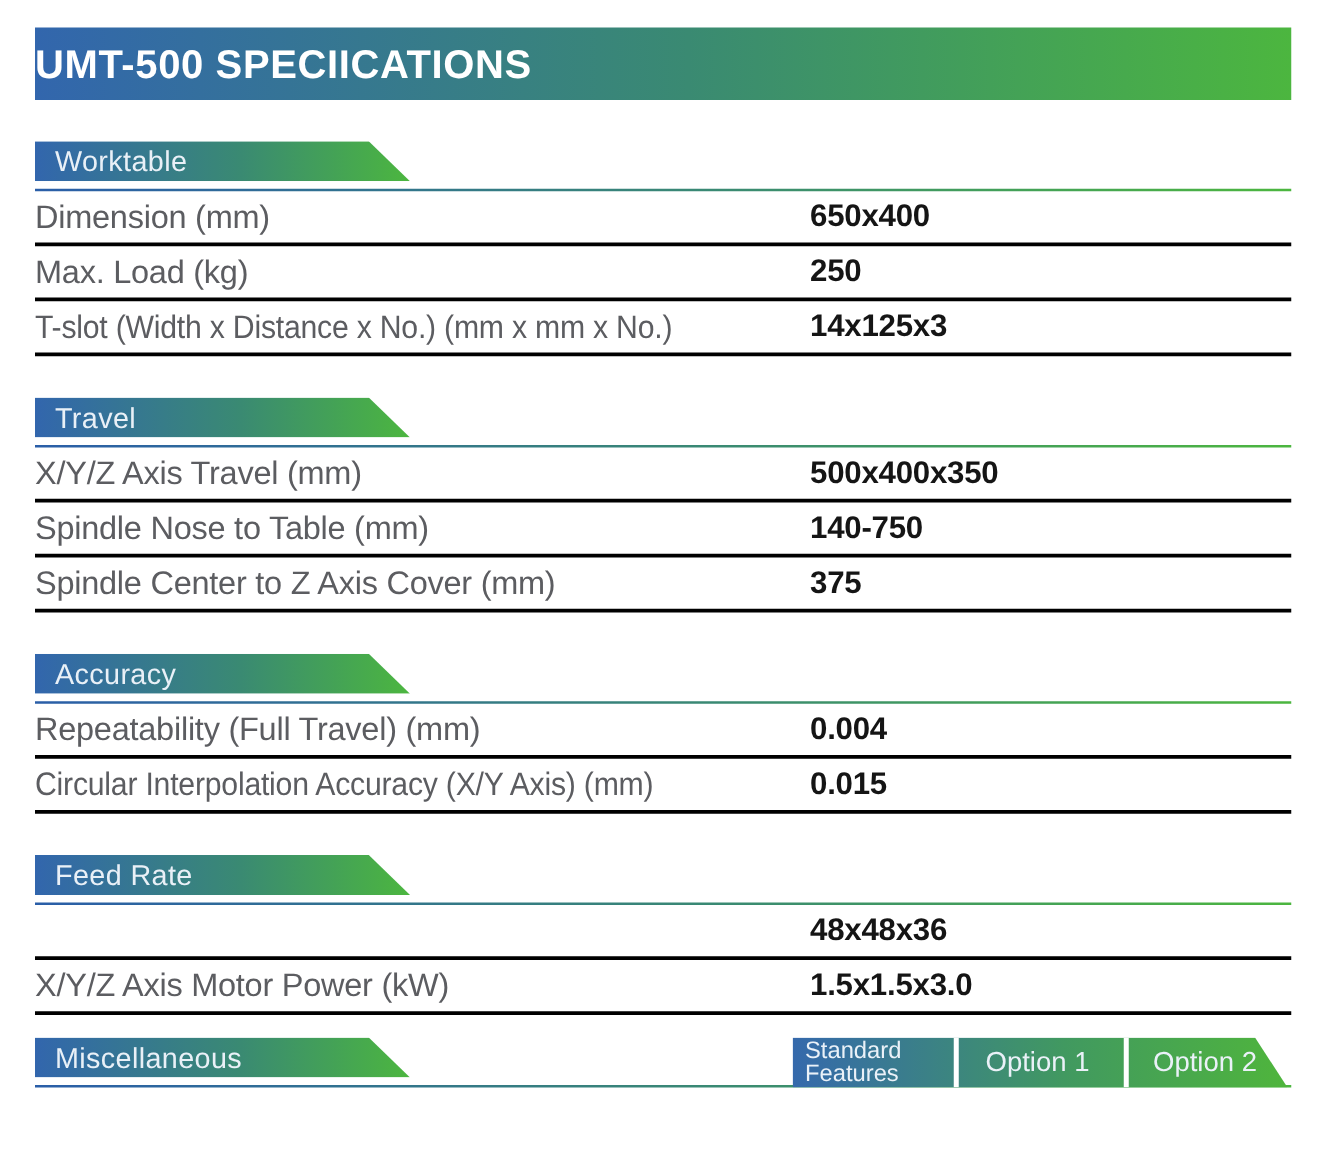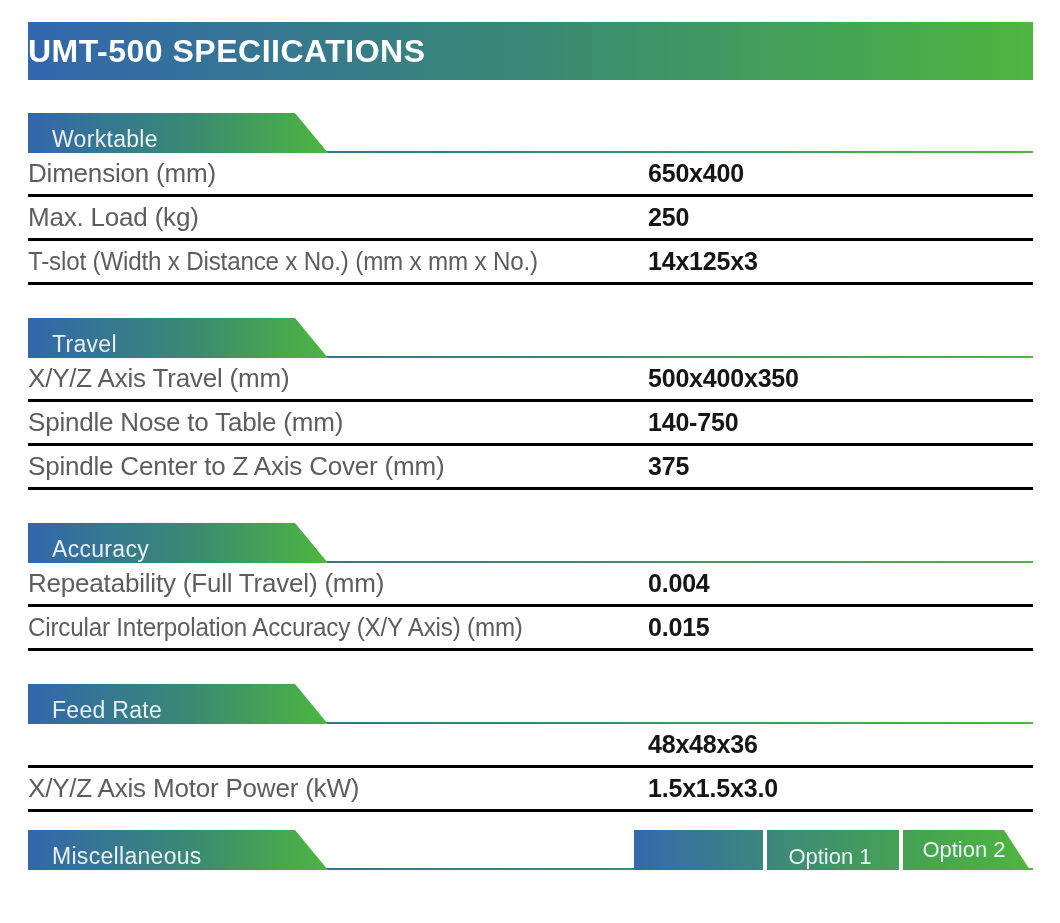--- a/index.html
+++ b/index.html
@@ -40,27 +40,27 @@
     height: 40px;
   }
   .banner-line {
     position: absolute;
     left: 0; right: 0; bottom: 0;
     height: 2px;
     background: linear-gradient(90deg, #2a5ea8 0%, #3a8a72 55%, #4cb63f 100%);
   }
   .banner {
     position: absolute;
-    left: 0; top: 0; bottom: 0;
+    left: 0; top: 0; bottom: 8px;
     width: 300px;
     background: linear-gradient(90deg, #3266ad 0%, #3a8a72 55%, #4cb63f 100%);
     clip-path: polygon(0 0, calc(100% - 33px) 0, 100% 100%, 0 100%);
     display: flex;
-    align-items: flex-end;
-    padding-left: 24px;
+    align-items: center;
+    padding-left: 16px;
     box-sizing: border-box;
   }
   .banner span {
     font-size: 23px;
     color: #e9f0f7;
     letter-spacing: 0.3px;
   }
   
   .spec-row {
     position: relative;
@@ -108,21 +108,21 @@
     position: absolute;
     top: 0; bottom: 0;
     display: flex;
     flex-direction: column;
     align-items: center;
     justify-content: center;
     color: #eaf1f8;
   }
   .opt-cell.c1 { left: 0; width: 129px; align-items: flex-start; padding-left: 10px; box-sizing: border-box; }
   .opt-cell.c1 div { font-size: 19px; line-height: 19px; }
-  .opt-cell.c2 { left: 133px; width: 126px; justify-content: flex-end; }
+  .opt-cell.c2 { left: 133px; width: 126px; }
   .opt-cell.c3 { left: 269px; right: 0; padding-right: 22px; box-sizing: border-box; padding-left: 17px; }
   .opt-cell.c2 div, .opt-cell.c3 div { font-size: 22px; }
 </style>
 </head>
 <body>
 
 <div class="page">
 
   <div class="title-bar">
     <h1>UMT-500 SPECIICATIONS</h1>
@@ -203,20 +203,24 @@
     </div>
   </div>
 
   <div class="section misc">
     <div class="banner-row">
       <div class="banner-line"></div>
       <div class="banner">
         <span>Miscellaneous</span>
       </div>
       <div class="option-block">
+        <div class="opt-cell c1">
+          <div>Standard</div>
+          <div>Features</div>
+        </div>
         <div class="opt-divider d1"></div>
         <div class="opt-cell c2">
           <div>Option 1</div>
         </div>
         <div class="opt-divider d2"></div>
         <div class="opt-cell c3">
           <div>Option 2</div>
         </div>
       </div>
     </div>

